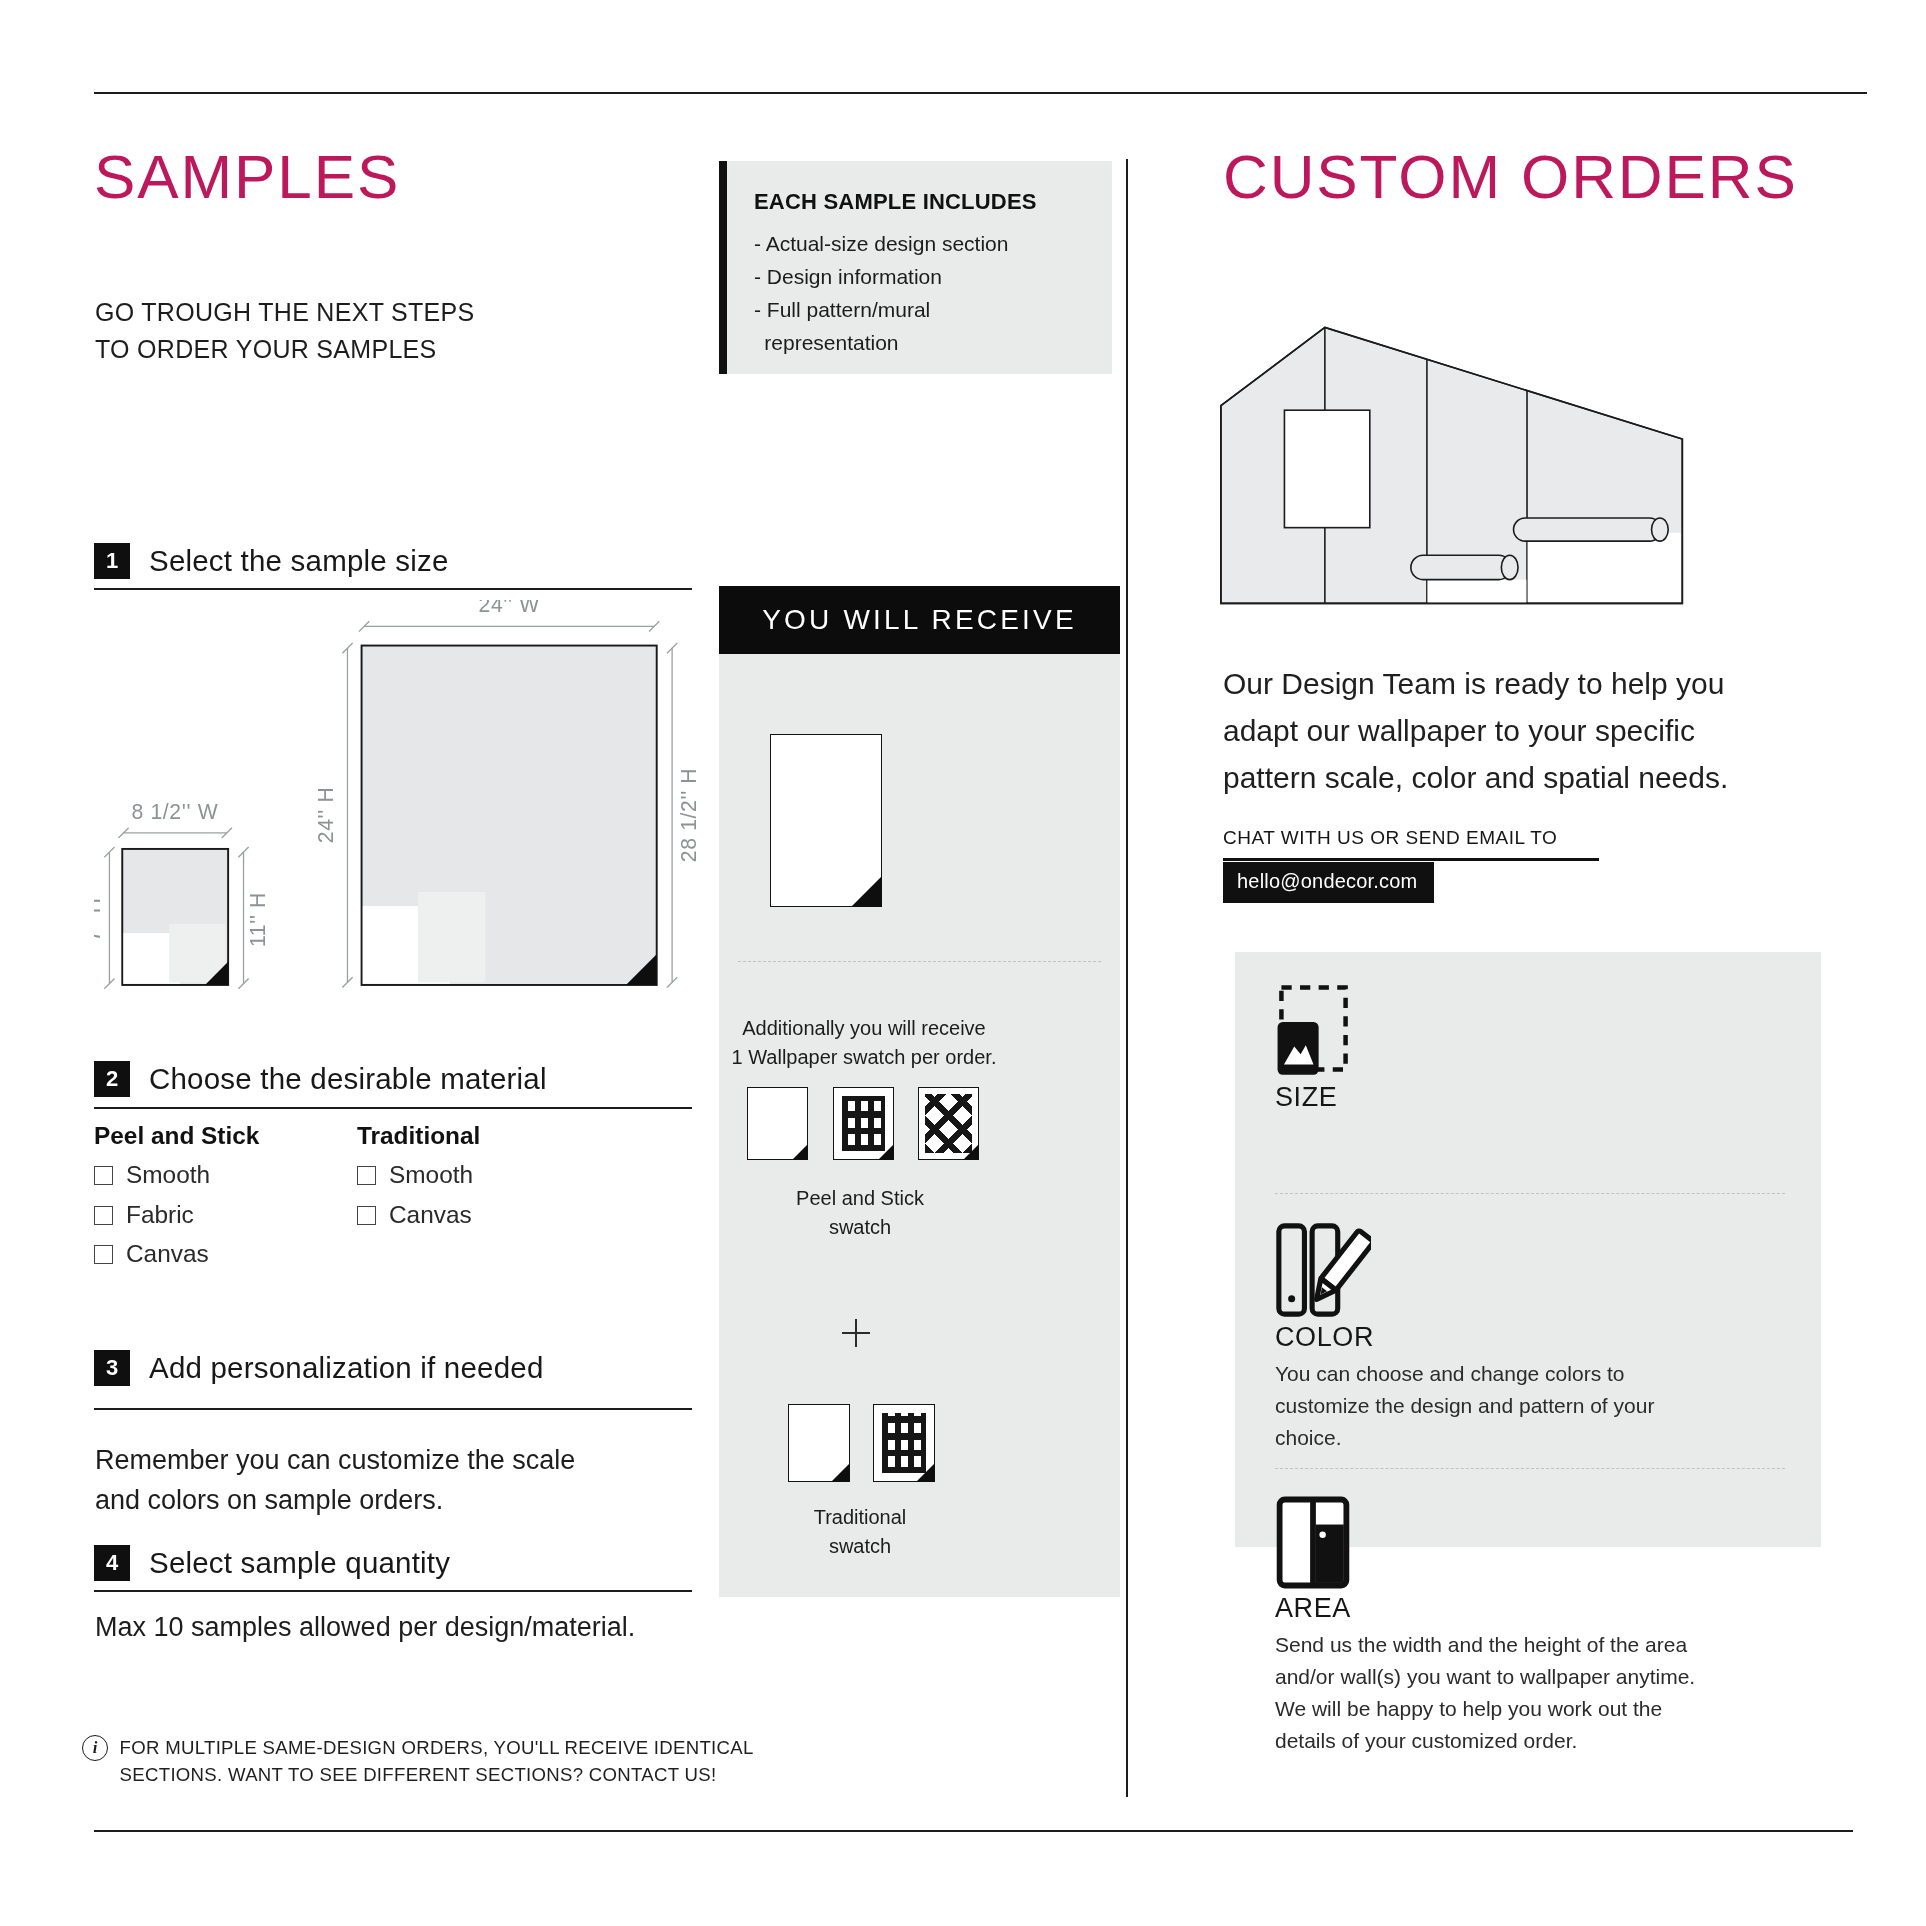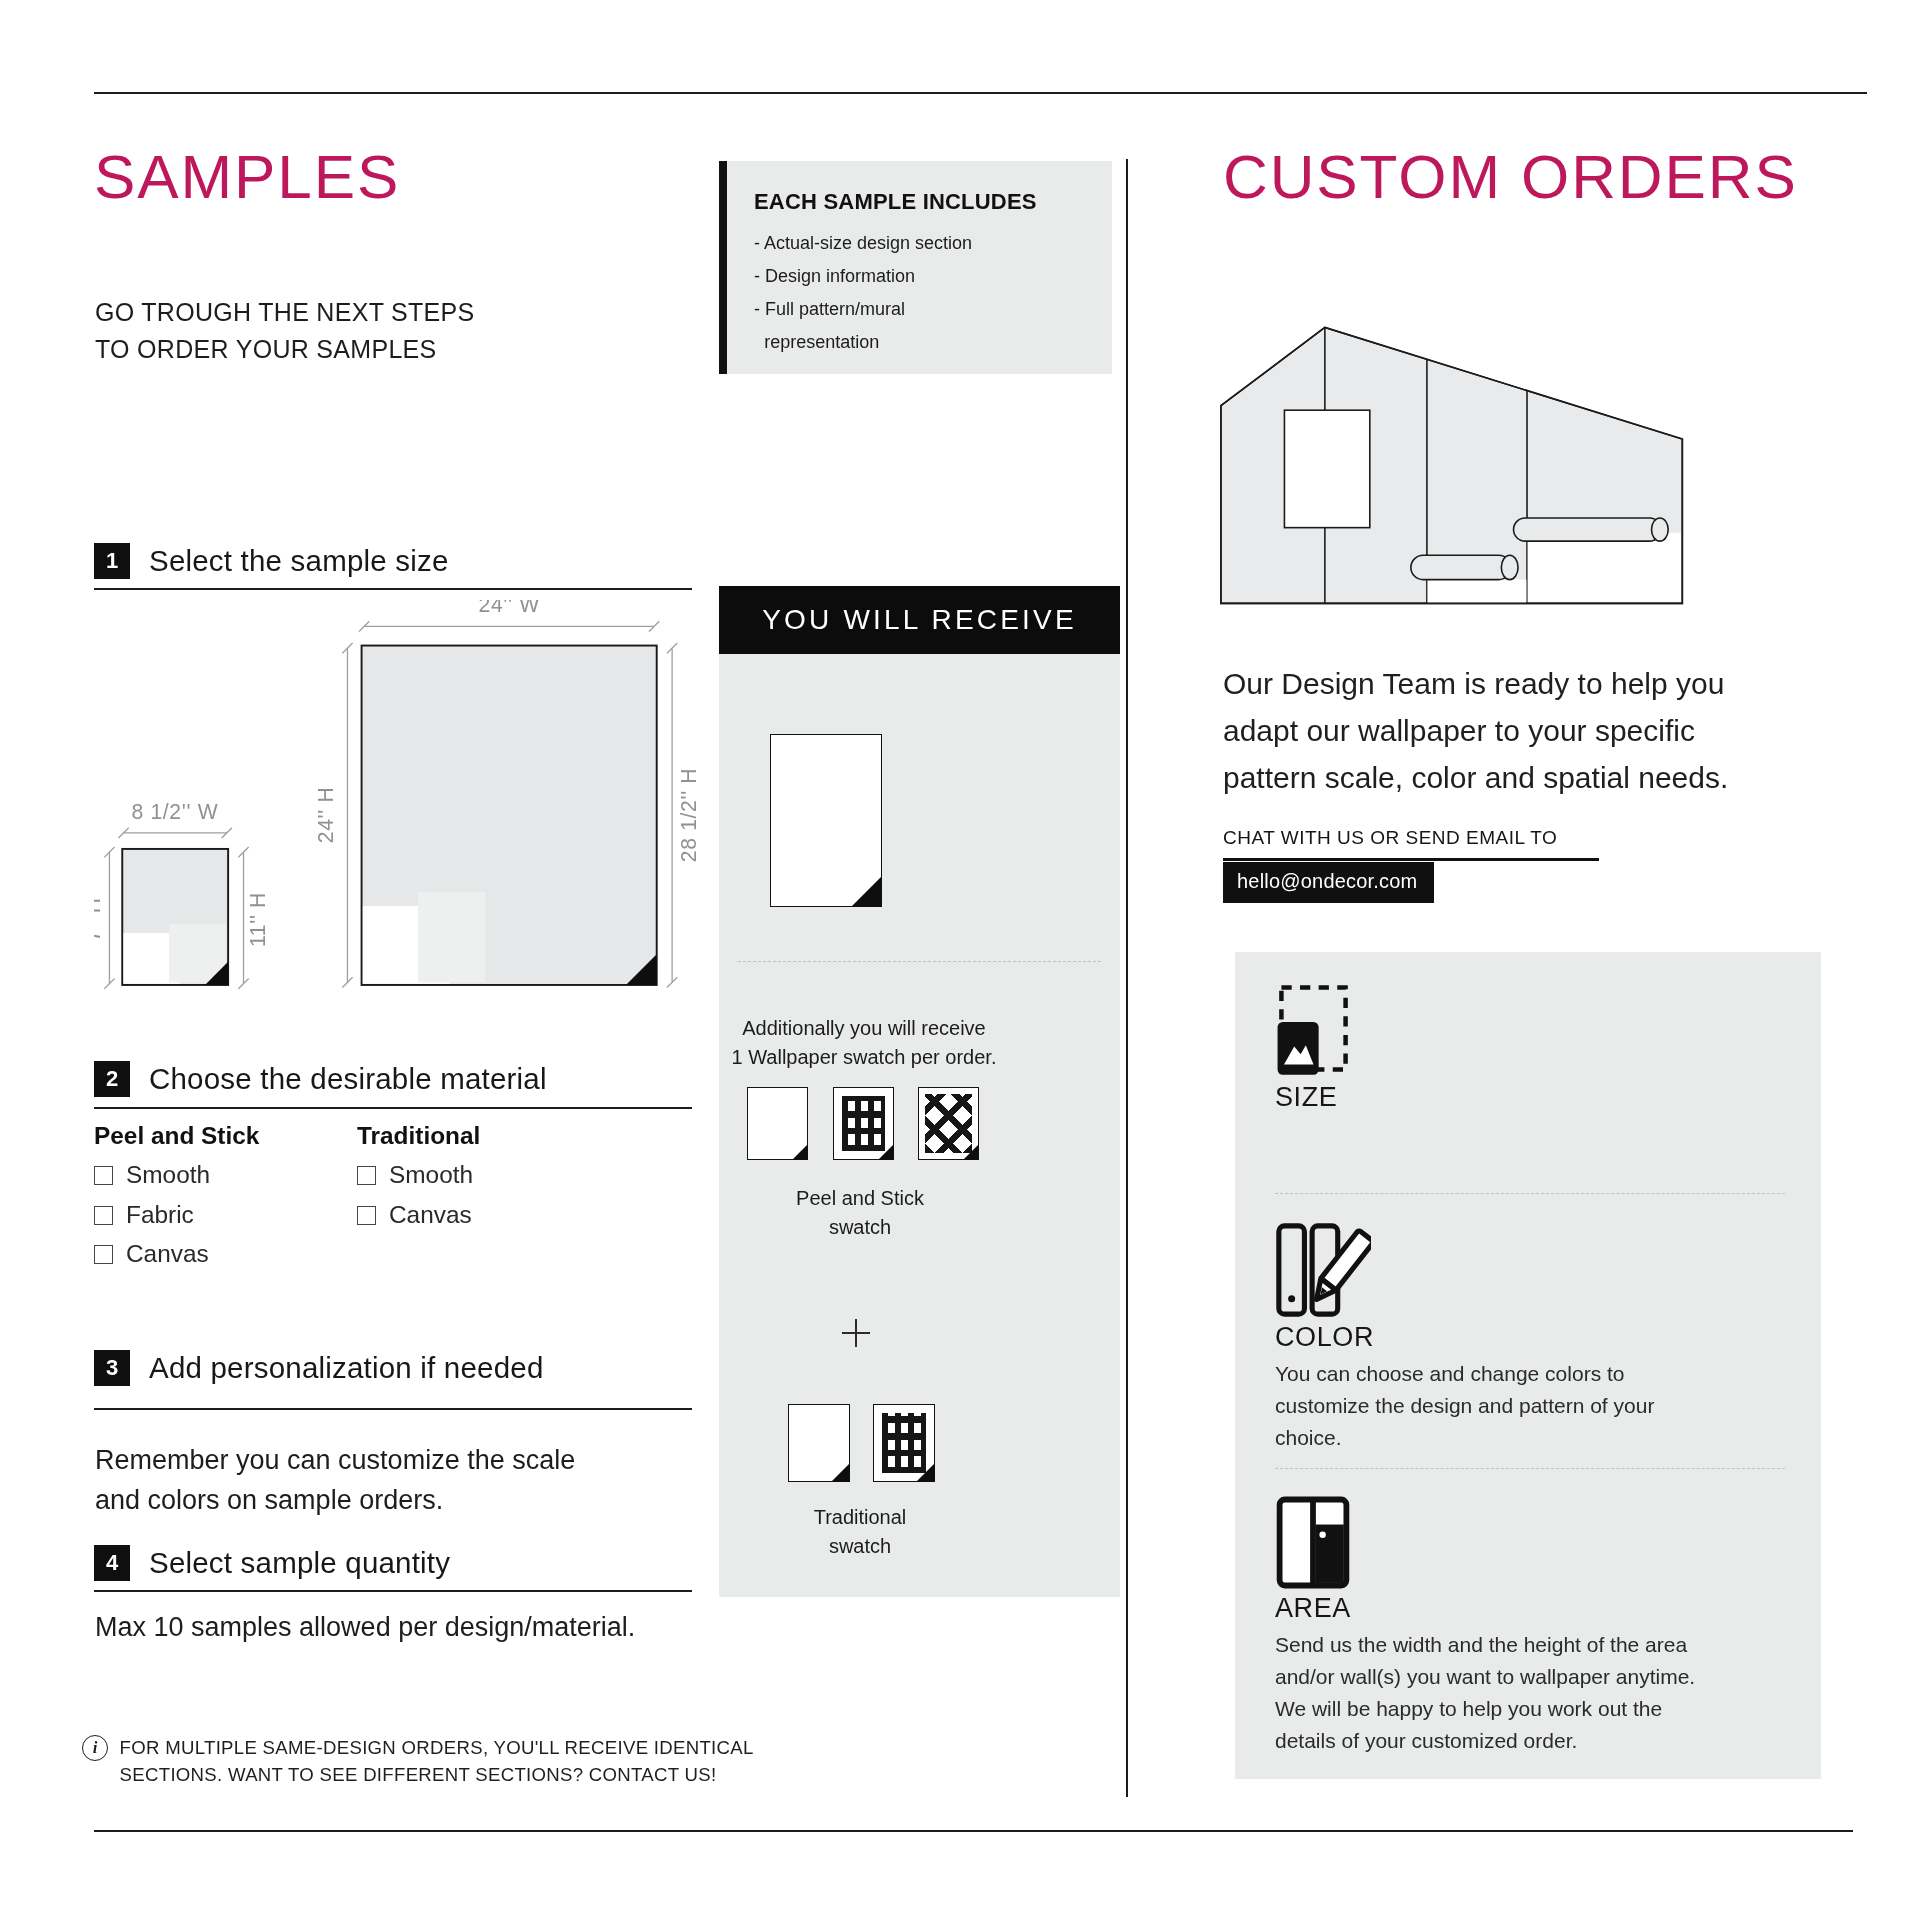--- a/index.html
+++ b/index.html
@@ -30,21 +30,21 @@
     color:#1d1d1d;
   }
 
   
   .includes-box {
     position:absolute; left:719px; top:161px; width:393px; height:213px;
     background:#e9eaea; border-left:8.3px solid #111111;
     padding:28px 18px 0 27px;
   }
   .includes-title { font-size:22px; font-weight:700; letter-spacing:0.2px; margin-bottom:11.6px; color:#111; }
-  .includes-item { font-size:18px; line-height:33px; color:#1c1c1c; }
+  .includes-item { font-size:21px; line-height:33px; color:#1c1c1c; }
   .includes-item.cont { padding-left:10.3px; }
 
   
   .badge {
     position:absolute; width:36px; height:36px; background:#0f0f0f; color:#fff;
     font-size:22px; font-weight:700; display:flex; align-items:center; justify-content:center;
   }
   .step-title {
     position:absolute; height:36px; display:flex; align-items:center;
     font-size:29.5px; font-weight:400; letter-spacing:0.2px; color:#181818;
@@ -110,21 +110,21 @@
   .paragraph {
     position:absolute; font-size:30px; font-weight:300; line-height:47px; color:#1f1f1f;
   }
   .chat-label { position:absolute; font-size:19px; letter-spacing:0.5px; color:#161616; }
   .chat-underline { position:absolute; height:3.2px; background:#101010; }
   .email-box {
     position:absolute; background:#101010; color:#ffffff; font-size:20px;
     padding:8.3px 16.7px 9.6px 14px; letter-spacing:0.2px;
   }
   .cards-box {
-    position:absolute; left:1235px; top:952px; width:586px; height:827px; background:#e9eaea;
+    position:absolute; left:1235px; top:952px; width:586px; height:595px; background:#e9eaea;
   }
   .card-heading { position:absolute; font-size:27px; letter-spacing:0.6px; color:#161616; }
   .card-text { position:absolute; font-size:21px; line-height:32px; color:#2b2b2b; }
   .card-dash { position:absolute; left:40px; width:510px; border-top:1.3px dashed #c0c3c4; height:0; }
 
   svg text {
     font-family:"Liberation Sans", sans-serif;
     fill:#8d9294; font-size:33px; letter-spacing:1px;
   }
 </style>

